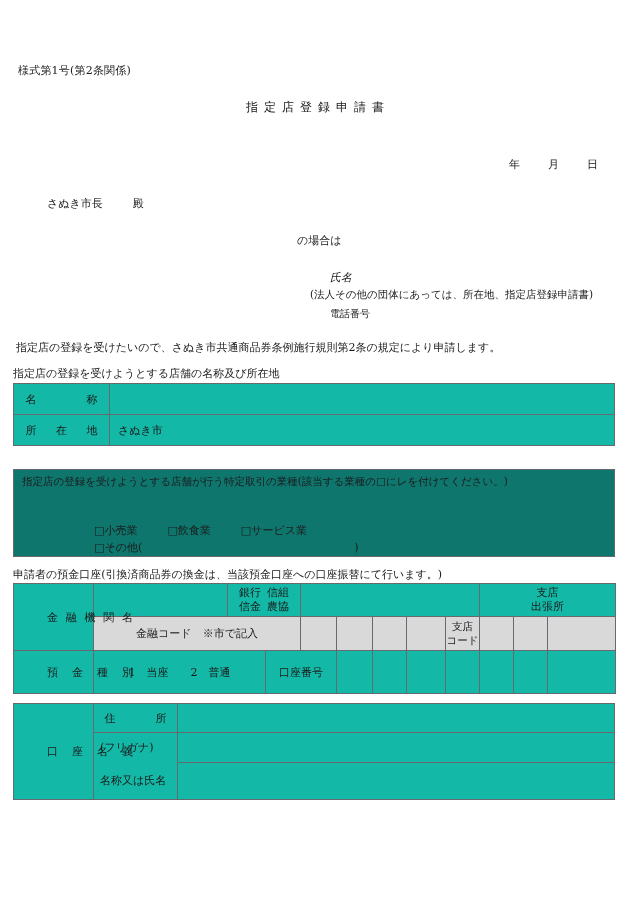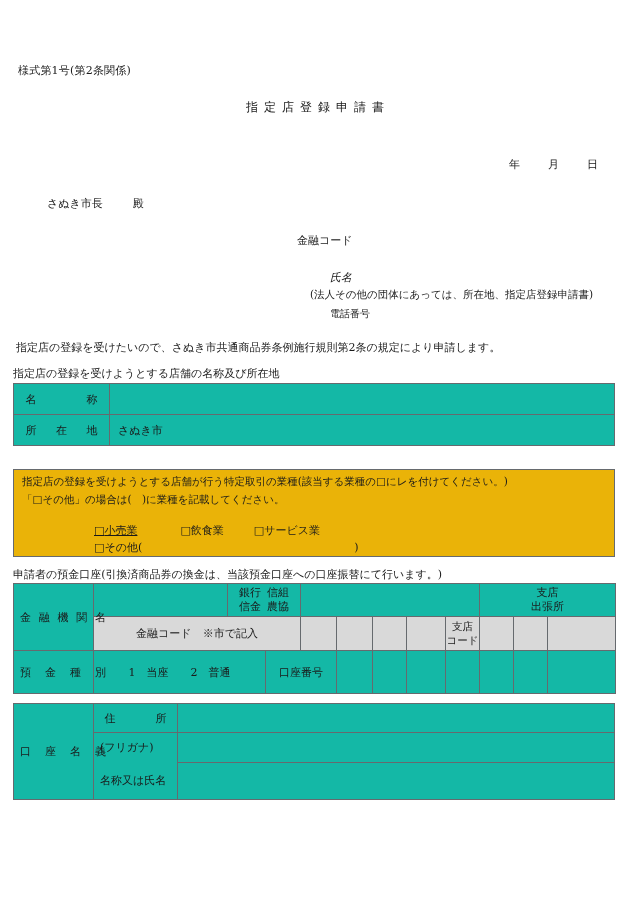--- a/index.html
+++ b/index.html
@@ -63,36 +63,36 @@
 
   
   #store-table { left: 13px; top: 383px; width: 602px; }
   #store-table td { height: 30px; }
   .lbl-cell {
     text-align: center;
     letter-spacing: 0;
     padding: 0 6px;
   }
   .spread4 { display: inline-block; width: 72px; text-align: justify; text-align-last: justify; }
-  .spread5 { display: inline-block; width: 86px; text-align: justify; text-align-last: justify; }
+  .spread5 { display: inline-block; width: 86px; text-align: justify; text-align-last: justify; margin-left: 27px; }
   .val-cell { padding-left: 8px; text-align: left; }
 
   
   #biz-box {
     position: absolute;
     left: 13px; top: 469px; width: 602px; height: 88px;
     border: 1px solid #666a6e;
     box-sizing: border-box;
-    background: #eab308;
+    background: #0f766e;
   }
   .biz-line1 { position: absolute; left: 8px; top: 5px; font-size: 10.5px; }
   .biz-line2 { position: absolute; left: 8px; top: 23px; font-size: 10.5px; }
   .biz-opts  { position: absolute; left: 80px; top: 53px; font-size: 11px; }
   .biz-opts .opt { display: inline-block; }
-  .opt-retail  { margin-right: 43px; text-decoration: underline; }
+  .opt-retail  { margin-right: 30px; }
   .opt-food    { margin-right: 30px; }
   .biz-other { position: absolute; left: 80px; top: 70px; font-size: 11px; }
   .biz-other .paren-open { letter-spacing: 0; }
   .other-gap { display: inline-block; width: 212px; }
 
   
   #bank-table { left: 13px; top: 583px; width: 602px; }
   #bank-table td { border: 1px solid #666a6e; }
   .shade { background: #d9d9d9 !important; }
   .dash-l { border-left: 1px dashed #8d9094 !important; }
@@ -121,21 +121,21 @@
   <div class="abs doc-title">指定店登録申請書</div>
 
   <div class="abs date-line">
     <span class="date-y">年</span><span class="date-m">月</span><span class="date-d">日</span>
   </div>
 
   <div class="abs addressee">
     <span>さぬき市長</span><span class="hon">殿</span>
   </div>
 
-  <div class="abs applicant-addr">金融コード</div>
+  <div class="abs applicant-addr">の場合は</div>
   <div class="abs applicant-name">氏名</div>
   <div class="abs applicant-note">(法人その他の団体にあっては、所在地、指定店登録申請書)</div>
   <div class="abs applicant-tel">電話番号</div>
 
   <div class="abs lead-para">指定店の登録を受けたいので、さぬき市共通商品券条例施行規則第2条の規定により申請します。</div>
 
   <div class="abs sect-label-1">指定店の登録を受けようとする店舗の名称及び所在地</div>
 
   <table id="store-table">
     <colgroup>
@@ -149,21 +149,20 @@
       </tr>
       <tr>
         <td class="lbl-cell"><span class="spread4">所在地</span></td>
         <td class="val-cell">さぬき市</td>
       </tr>
     </tbody>
   </table>
 
   <div id="biz-box">
     <div class="biz-line1">指定店の登録を受けようとする店舗が行う特定取引の業種(該当する業種の□にレを付けてください。)</div>
-    <div class="biz-line2">「□その他」の場合は(　)に業種を記載してください。</div>
     <div class="biz-opts">
       <span class="opt opt-retail"><span>□</span><span>小売業</span></span><span class="opt opt-food"><span>□</span><span>飲食業</span></span><span class="opt opt-service"><span>□</span><span>サービス業</span></span>
     </div>
     <div class="biz-other">
       <span>□</span><span>その他</span><span class="paren-open">(</span><span class="other-gap"></span><span>)</span>
     </div>
   </div>
 
   <div class="abs sect-label-2">申請者の預金口座(引換済商品券の換金は、当該預金口座への口座振替にて行います。)</div>
 

